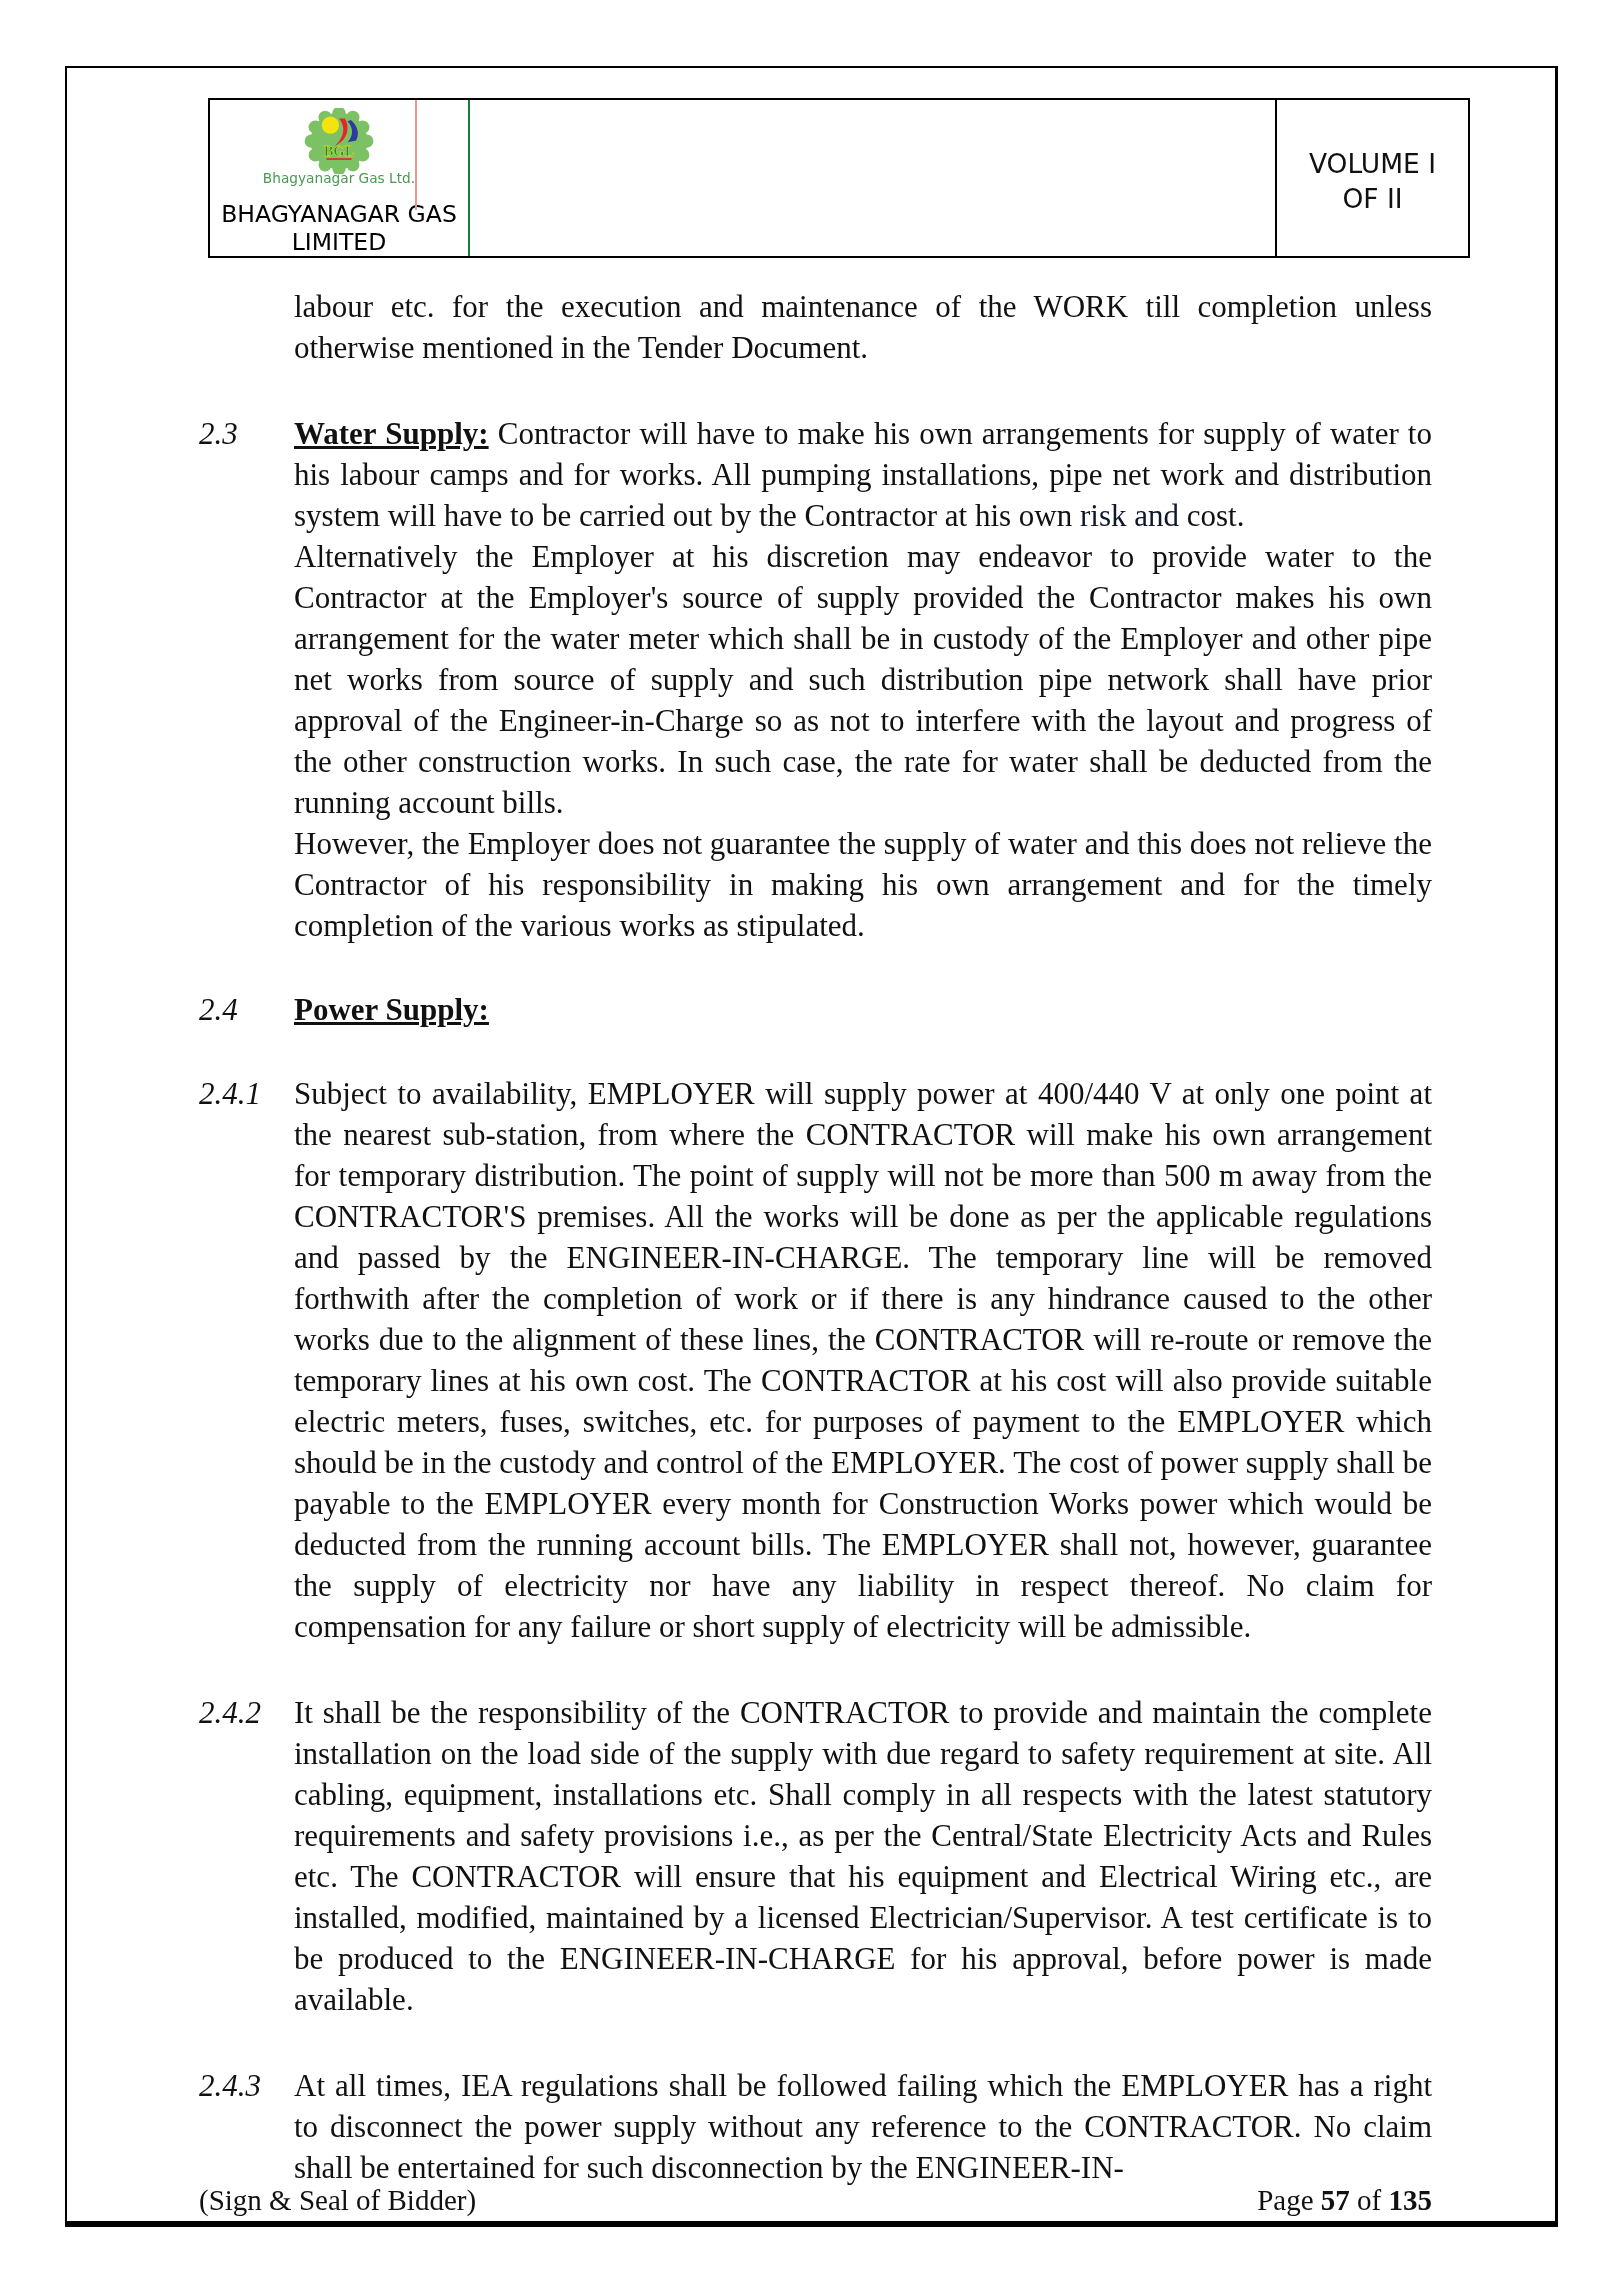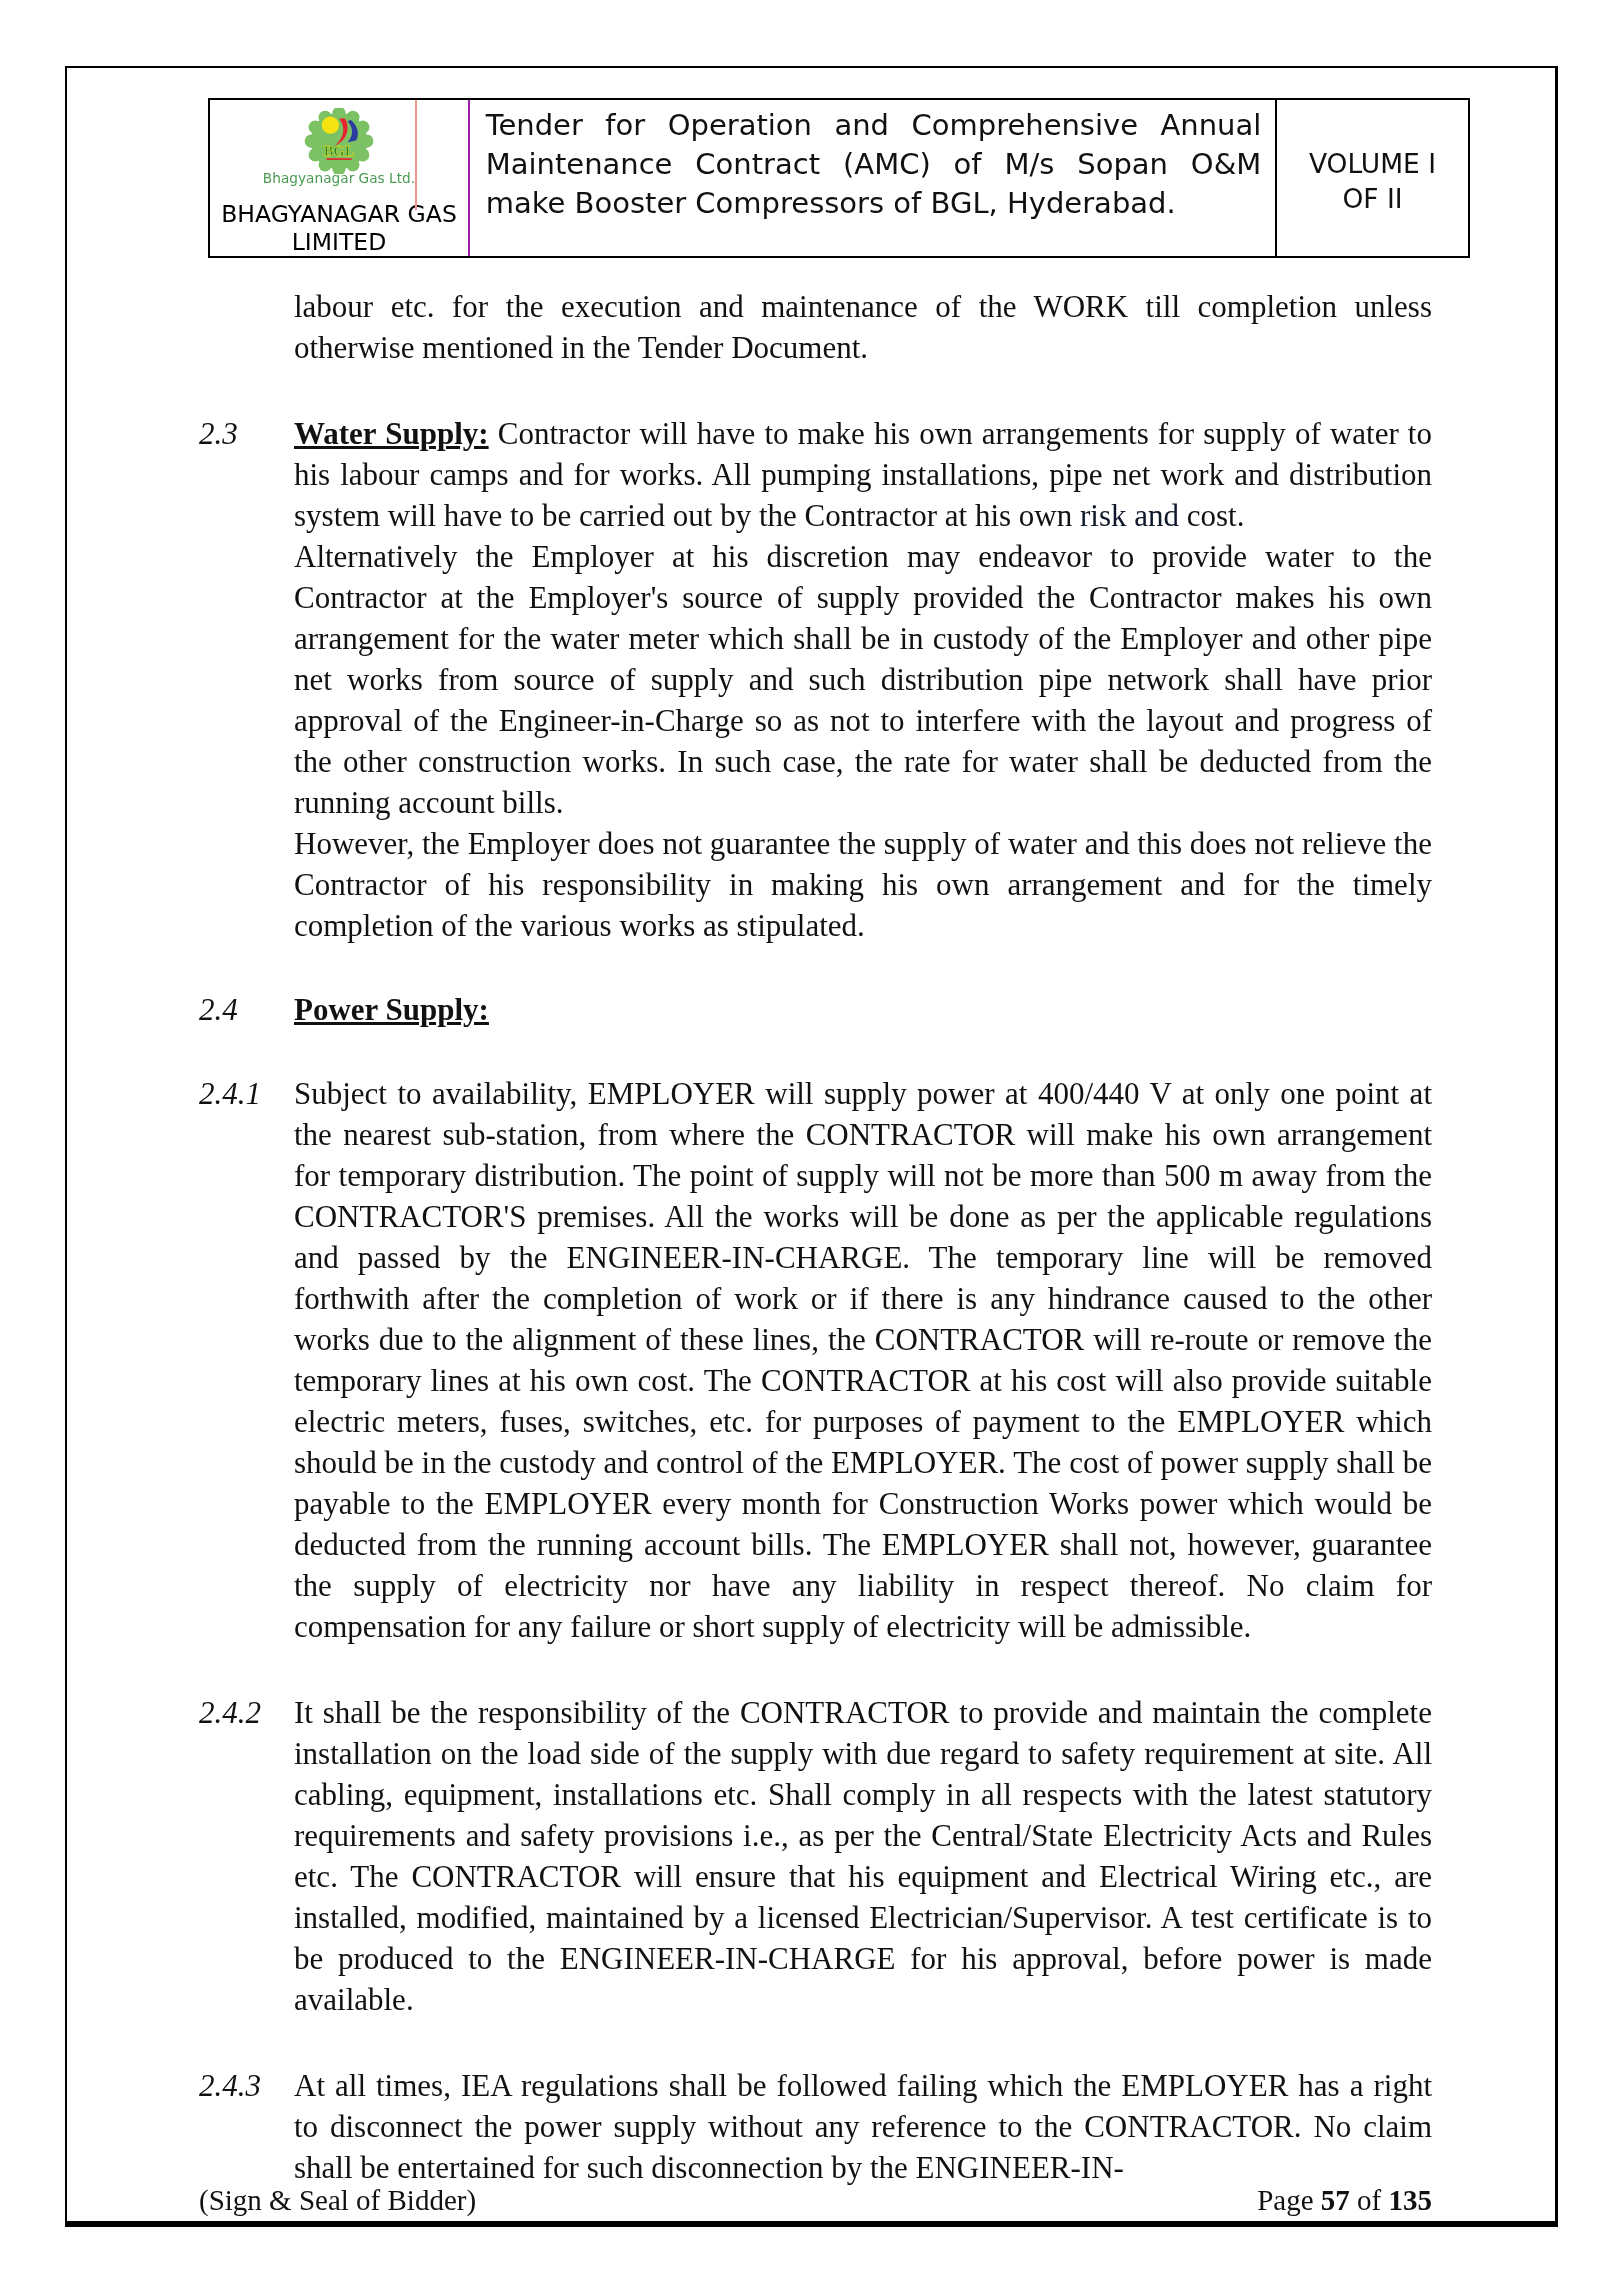--- a/index.html
+++ b/index.html
@@ -18,21 +18,21 @@
     border-right:3.9px solid #000;
     border-bottom:6.9px solid #000;
   }
   
   .header-table {
     position:absolute; left:208px; top:98px; width:1262px; height:160px;
     display:flex; border:2px solid #000; box-sizing:border-box;
     background:#fff;
   }
   .cell-logo {
-    width:260px; box-sizing:border-box; border-right:2px solid #a21caf;
+    width:260px; box-sizing:border-box; border-right:2px solid #15803d;
     display:flex; flex-direction:column; align-items:center; justify-content:flex-start;
     padding-top:7.8px; position:relative;
   }
   .pink-line { position:absolute; right:51px; top:0; width:2px; height:110px; background:#f2948e; }
   .logo-svg { width:102px; height:102px; display:block; }
   .logo-sub {
     font-family:"DejaVu Sans", sans-serif; font-size:13.7px; color:#4a9a52;
     letter-spacing:0px; margin-top:-3.9px;
   }
   .org-name {
@@ -106,21 +106,20 @@
         <path d="M50,16 C60,28 59,44 44,57 C61,50 68,32 59,16 Z" fill="#e8232e"></path>
         <path d="M63,20 C72,30 72,42 63,52 L76,49 C82,37 77,26 68,18 Z" fill="#2b3c9e"></path>
         <text x="50" y="73" text-anchor="middle" font-family="Liberation Serif, serif" font-size="22" font-weight="bold" fill="#1f8a3d" stroke="#f5e311" stroke-width="0.7">BGL</text>
         <rect x="31" y="76" width="38" height="2.5" fill="#e8232e"></rect>
       </svg>
       <div class="logo-sub">Bhagyanagar Gas Ltd.</div>
       <div class="org-name">BHAGYANAGAR GAS LIMITED</div>
     </div>
 
     <div class="cell-title">
-      <div class="title-just">Tender for Operation and Comprehensive Annual Maintenance Contract (AMC) of M/s Sopan O&amp;M make Booster Compressors of BGL, Hyderabad.</div>
     </div>
 
     <div class="cell-volume">
       <div>VOLUME I</div>
       <div>OF II</div>
     </div>
   </div>
 
   <div class="body-area">
 

